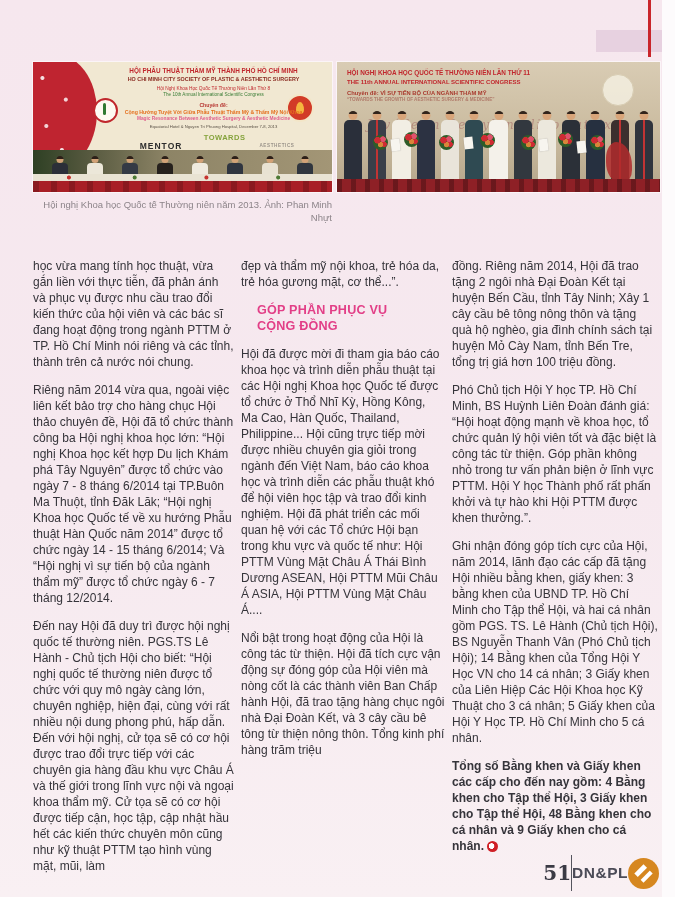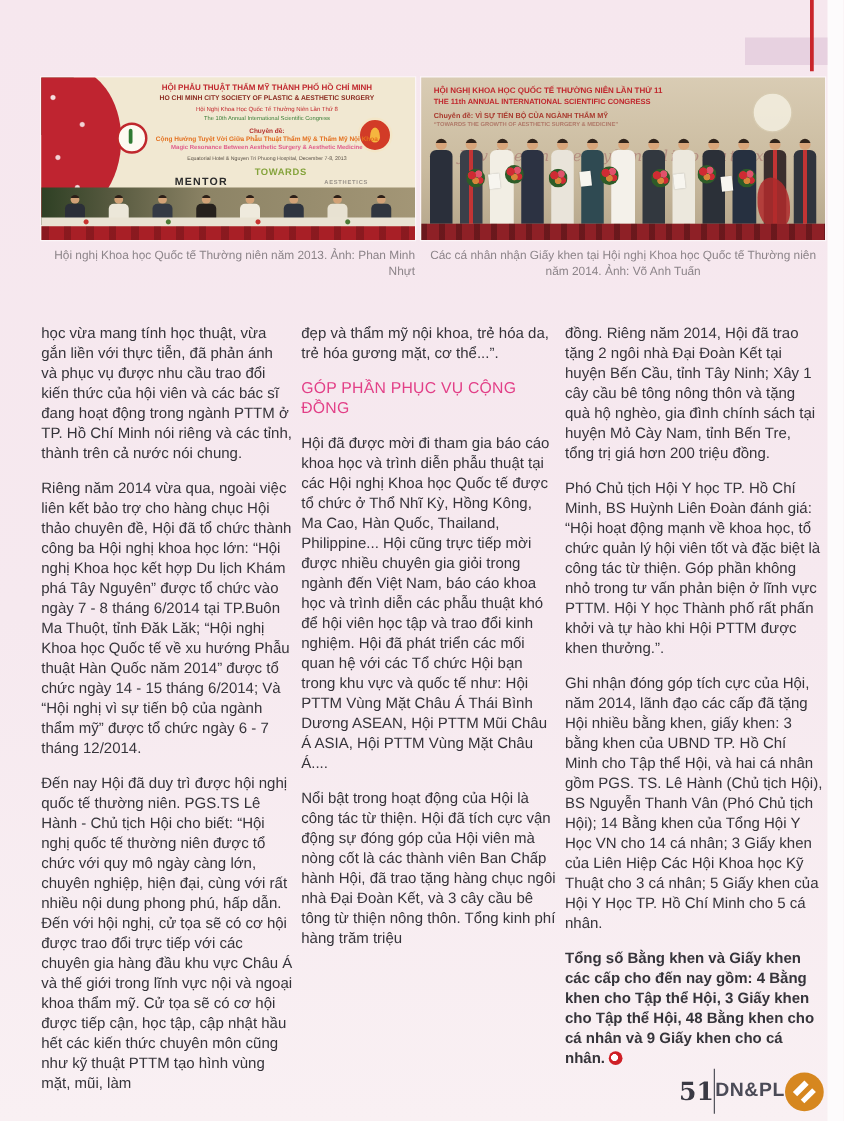--- a/index.html
+++ b/index.html
@@ -96,21 +96,21 @@
   .cap-left{left:33px;width:299px;text-align:right;}
   .cap-right{left:337px;width:323px;}
 
   
   .col{position:absolute;top:258px;}
   .col p{margin:0 0 12px;font-size:12px;line-height:16px;color:#35343a;text-align:left;}
   .col p:last-child{margin-bottom:0;}
   .col1{left:33px;width:201px;}
   .col2{left:241px;width:204px;}
   .col3{left:452px;width:206px;}
-  .heading{margin:10px 0 12px;font-size:12.6px;line-height:16px;font-weight:normal;color:#e23f87;letter-spacing:.2px;}
+  .heading{margin:10px 16px 12px;font-size:12.6px;line-height:16px;font-weight:bold;color:#e23f87;letter-spacing:.2px;}
   .bold-para{font-weight:bold;color:#232227;}
   .endmark{display:inline-block;width:11px;height:11px;border-radius:50%;vertical-align:-1.5px;
            background:radial-gradient(circle at 42% 46%,#ffffff 0 2.6px,#cf1f26 3px);}
 
   
   .footer{position:absolute;top:854px;right:16px;height:38px;display:flex;align-items:center;gap:0;}
   .pagenum{font-family:"DejaVu Serif","Liberation Serif",serif;font-weight:bold;font-size:20px;color:#3a3a44;}
   .fdiv{width:1px;height:36px;background:#55555e;}
   .brand{font-weight:bold;font-size:15.5px;color:#4b4b57;letter-spacing:.5px;}
   .logo{position:relative;width:31px;height:31px;border-radius:50%;background:#d6871f;}
@@ -197,37 +197,36 @@
       <div class="paper pp1"></div>
       <div class="paper pp2"></div>
       <div class="paper pp3"></div>
       <div class="paper pp4"></div>
     </div>
     <div class="p2-ribbon"></div>
     <div class="p2-curtain"></div>
   </div>
 
   <div class="caption cap-left">Hội nghị Khoa học Quốc tế Thường niên năm 2013. Ảnh: Phan Minh Nhựt</div>
-  <div class="caption cap-right">Các cá nhân nhận Giấy khen tại Hội nghị Khoa học Quốc tế Thường niên năm 2014. Ảnh: Võ Anh Tuấn</div>
 
   <div class="col col1">
     <p>học vừa mang tính học thuật, vừa gắn liền với thực tiễn, đã phản ánh và phục vụ được nhu cầu trao đổi kiến thức của hội viên và các bác sĩ đang hoạt động trong ngành PTTM ở TP. Hồ Chí Minh nói riêng và các tỉnh, thành trên cả nước nói chung.</p>
     <p>Riêng năm 2014 vừa qua, ngoài việc liên kết  bảo trợ cho hàng chục Hội thảo chuyên đề, Hội đã tổ chức thành công ba Hội nghị khoa học lớn: “Hội nghị Khoa học kết hợp Du lịch Khám phá Tây Nguyên” được tổ chức vào ngày 7 - 8 tháng 6/2014 tại TP.Buôn Ma Thuột, tỉnh Đăk Lăk; “Hội nghị Khoa học Quốc tế về xu hướng Phẫu thuật Hàn Quốc năm 2014” được tổ chức ngày 14 - 15 tháng 6/2014; Và “Hội nghị vì sự tiến bộ của ngành thẩm mỹ” được tổ chức ngày 6 - 7 tháng 12/2014.</p>
     <p>Đến nay Hội đã duy trì được hội nghị quốc tế thường niên. PGS.TS Lê Hành - Chủ tịch Hội cho biết: “Hội nghị quốc tế thường niên được tổ chức với quy mô ngày càng lớn, chuyên nghiệp, hiện đại, cùng với rất nhiều nội dung phong phú, hấp dẫn. Đến với hội nghị, cử tọa sẽ có cơ hội được trao đổi trực tiếp với các chuyên gia hàng đầu khu vực Châu Á và thế giới trong lĩnh vực nội và ngoại khoa thẩm mỹ. Cử tọa sẽ có cơ hội được tiếp cận, học tập, cập nhật hầu hết các kiến thức chuyên môn cũng như kỹ thuật PTTM tạo hình vùng mặt, mũi, làm</p>
   </div>
 
   <div class="col col2">
     <p>đẹp và thẩm mỹ nội khoa, trẻ hóa da, trẻ hóa gương mặt, cơ thể...”.</p>
     <h2 class="heading">GÓP PHẦN PHỤC VỤ CỘNG ĐỒNG</h2>
     <p>Hội đã được mời đi tham gia báo cáo khoa học và trình diễn phẫu thuật tại các Hội nghị Khoa học Quốc tế được tổ chức ở Thổ Nhĩ Kỳ, Hồng Kông, Ma Cao, Hàn Quốc, Thailand, Philippine... Hội cũng trực tiếp mời được nhiều chuyên gia giỏi trong ngành đến Việt Nam, báo cáo khoa học và trình diễn các phẫu thuật khó để hội viên học tập và trao đổi kinh nghiệm. Hội đã phát triển các mối quan hệ với các Tổ chức Hội bạn trong khu vực và quốc tế như: Hội PTTM Vùng Mặt Châu Á Thái Bình Dương ASEAN, Hội PTTM Mũi Châu Á ASIA, Hội PTTM Vùng Mặt Châu Á....</p>
     <p>Nổi bật trong hoạt động của Hội là công tác từ thiện. Hội đã tích cực vận động sự đóng góp của Hội viên mà nòng cốt là các thành viên Ban Chấp hành Hội, đã trao tặng hàng chục ngôi nhà Đại Đoàn Kết, và 3 cây cầu bê tông từ thiện nông thôn. Tổng kinh phí hàng trăm triệu</p>
   </div>
 
   <div class="col col3">
-    <p>đồng. Riêng năm 2014, Hội đã trao tặng 2 ngôi nhà Đại Đoàn Kết tại huyện Bến Cầu, tỉnh Tây Ninh; Xây 1 cây cầu bê tông nông thôn và tặng quà hộ nghèo, gia đình chính sách tại huyện Mỏ Cày Nam, tỉnh Bến Tre, tổng trị giá hơn 200 triệu đồng.</p>
+    <p>đồng. Riêng năm 2014, Hội đã trao tặng 2 ngôi nhà Đại Đoàn Kết tại huyện Bến Cầu, tỉnh Tây Ninh; Xây 1 cây cầu bê tông nông thôn và tặng quà hộ nghèo, gia đình chính sách tại huyện Mỏ Cày Nam, tỉnh Bến Tre, tổng trị giá hơn 100 triệu đồng.</p>
     <p>Phó Chủ tịch Hội Y học TP. Hồ Chí Minh, BS Huỳnh Liên Đoàn đánh giá: “Hội hoạt động mạnh về khoa học, tổ chức quản lý hội viên tốt và đặc biệt là công tác từ thiện. Góp phần không nhỏ trong tư vấn phản biện ở lĩnh vực PTTM. Hội Y học Thành phố rất phấn khởi và tự hào khi Hội PTTM được khen thưởng.”.</p>
     <p>Ghi nhận đóng góp tích cực của Hội, năm 2014, lãnh đạo các cấp đã tặng Hội nhiều bằng khen, giấy khen: 3 bằng khen của UBND TP. Hồ Chí Minh cho Tập thể Hội, và hai cá nhân gồm PGS. TS. Lê Hành (Chủ tịch Hội), BS Nguyễn Thanh Vân (Phó Chủ tịch Hội); 14 Bằng khen của Tổng Hội Y Học VN cho 14 cá nhân; 3 Giấy khen của Liên Hiệp Các Hội Khoa học Kỹ Thuật cho 3 cá nhân; 5 Giấy khen của Hội Y Học TP. Hồ Chí Minh cho 5 cá nhân.</p>
     <p class="bold-para"><span>Tổng số Bằng khen và Giấy khen các cấp cho đến nay gồm: 4 Bằng khen cho Tập thể Hội, 3 Giấy khen cho Tập thể Hội, 48 Bằng khen cho cá nhân và 9 Giấy khen cho cá nhân.</span> <span class="endmark"></span></p>
   </div>
 
   <div class="footer">
     <span class="pagenum">51</span>
     <span class="fdiv"></span>
     <span class="brand">DN&amp;PL</span>
     <span class="logo"></span>

